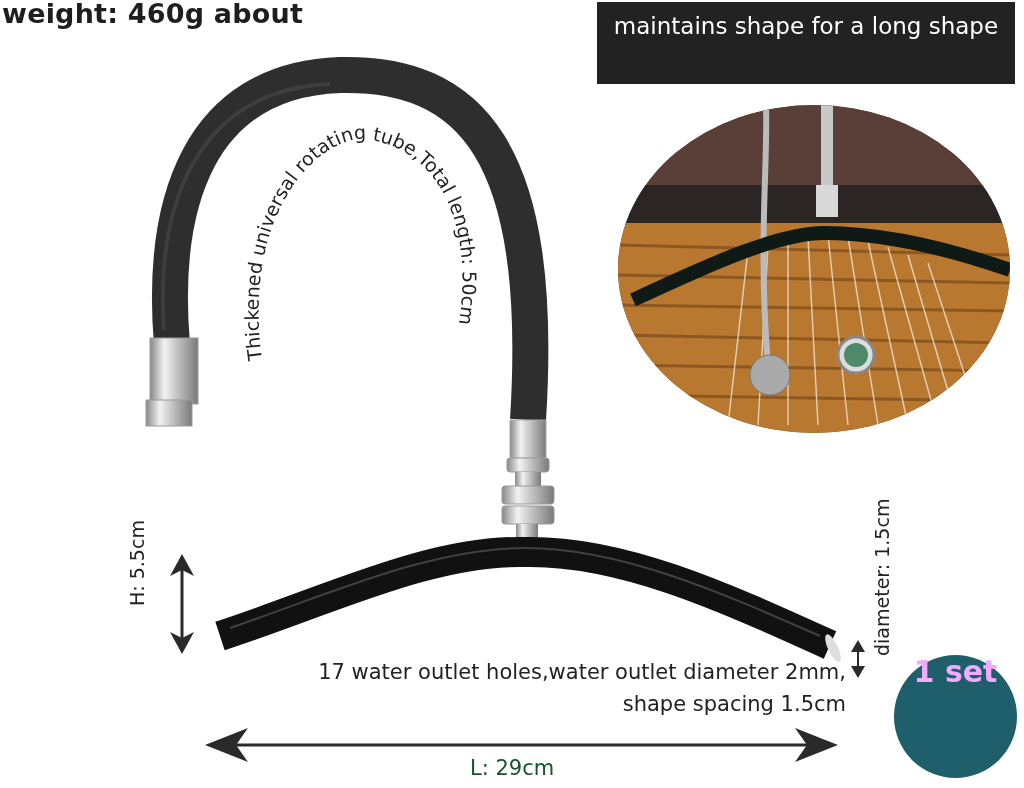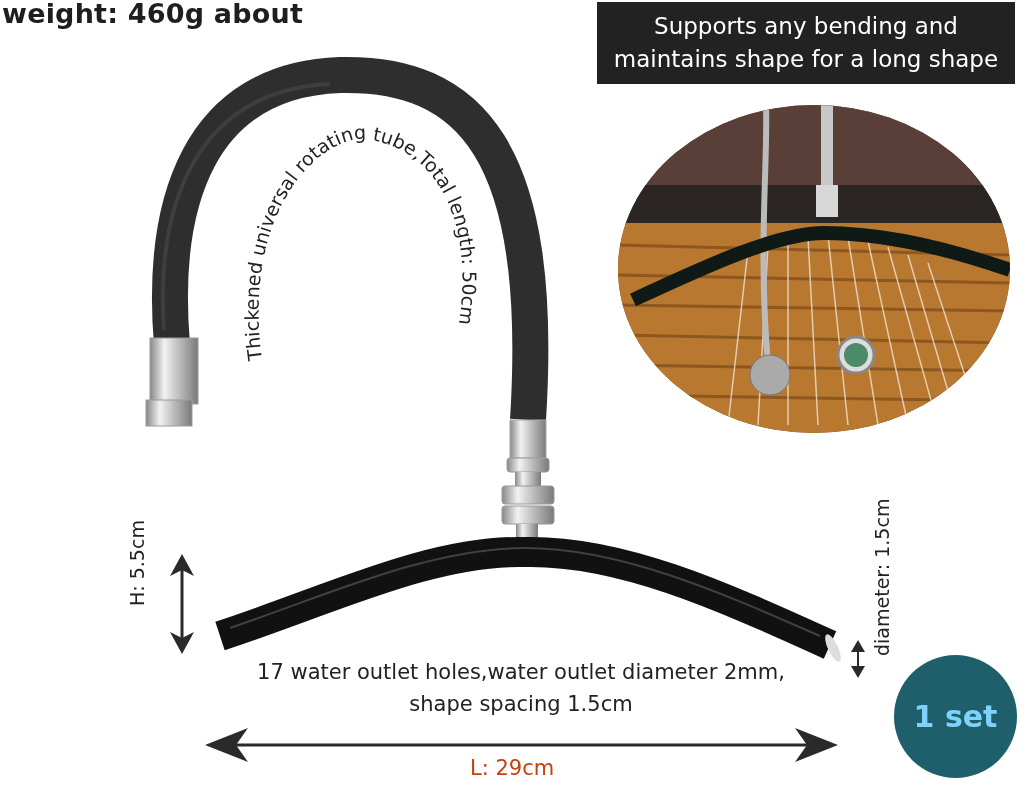--- a/index.html
+++ b/index.html
@@ -1,25 +1,25 @@
 <!DOCTYPE html>
 <html><head>
 <meta charset="utf-8">
 <style>
   html, body { margin: 0; padding: 0; background: #ffffff; }
   body { width: 1024px; height: 788px; position: relative; overflow: hidden; font-family: "DejaVu Sans", "Liberation Sans", sans-serif; }
   .abs { position: absolute; }
   .weight { left: 2px; top: -2px; font-size: 27px; font-weight: bold; color: #1e1e1e; letter-spacing: 0.2px; }
   .banner { left: 597px; top: 2px; width: 418px; height: 82px; background: #222222; color: #ffffff; font-size: 23px; text-align: center; line-height: 33px; padding-top: 8px; box-sizing: border-box; }
   .banner div { white-space: nowrap; }
-  .holes { left: 196px; top: 656px; width: 650px; text-align: center; font-size: 21px; color: #222; line-height: 32px; }
-  .length-label { left: 470px; top: 756px; font-size: 21px; color: #c2410c; }
+  .holes { left: 196px; top: 656px; width: 650px; text-align: right; font-size: 21px; color: #222; line-height: 32px; }
+  .length-label { left: 470px; top: 756px; font-size: 21px; color: #14532d; }
   .h-label { left: 126px; top: 606px; font-size: 19px; color: #222; transform-origin: 0 0; transform: rotate(-90deg); white-space: nowrap; }
   .diam-label { left: 871px; top: 656px; font-size: 19px; color: #222; transform-origin: 0 0; transform: rotate(-90deg); white-space: nowrap; }
-  .badge { left: 894px; top: 655px; width: 123px; height: 123px; border-radius: 50%; background: #1f5f6b; color: #7dd3fc; font-weight: bold; font-size: 30px; line-height: 34px; text-align: center; display: flex; flex-direction: column; justify-content: center; }
+  .badge { left: 894px; top: 655px; width: 123px; height: 123px; border-radius: 50%; background: #1f5f6b; color: #f0abfc; font-weight: bold; font-size: 30px; line-height: 34px; text-align: center; display: flex; flex-direction: row; justify-content: center; }
   .photo { left: 618px; top: 105px; width: 392px; height: 328px; border-radius: 50%; overflow: hidden; }
   svg { position: absolute; left: 0; top: 0; }
 </style>
 </head>
 <body>
 
 <svg width="1024" height="788" viewBox="0 0 1024 788">
   <defs>
     <path id="arcPath" d="M 262 360 C 240 200, 330 130, 370 140 C 440 150, 480 230, 455 345"></path>
     <linearGradient id="chrome" x1="0" x2="1" y1="0" y2="0">
@@ -110,21 +110,20 @@
     <circle cx="238" cy="250" r="12" fill="#4c8a6a"></circle>
     <rect x="203" y="0" width="12" height="80" fill="#c8c8c8"></rect>
     <rect x="198" y="80" width="22" height="32" fill="#d8d8d8"></rect>
     <path d="M 15 195 C 90 160, 160 128, 206 128 C 260 128, 320 140, 392 165" fill="none" stroke="#0f1a16" stroke-width="14"></path>
   </svg>
 </div>
 
 <div class="abs weight">weight: 460g about</div>
 
 <div class="abs banner">
-  <div>Supports any bending and</div>
   <div>maintains shape for a long shape</div>
 </div>
 
 <div class="abs holes">
   <div>17 water outlet holes,water outlet diameter 2mm,</div>
   <div>shape spacing 1.5cm</div>
 </div>
 
 <div class="abs h-label">H: 5.5cm</div>
 <div class="abs length-label">L: 29cm</div>

